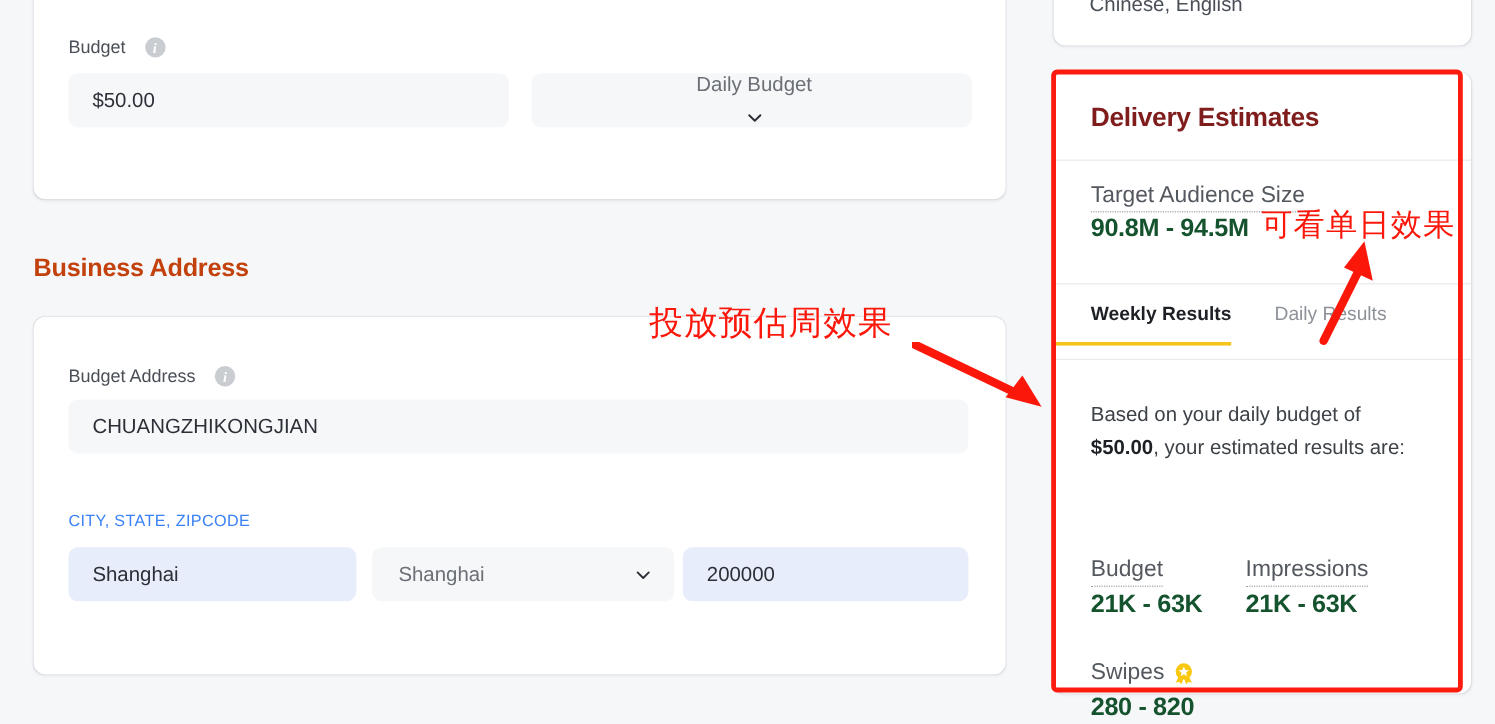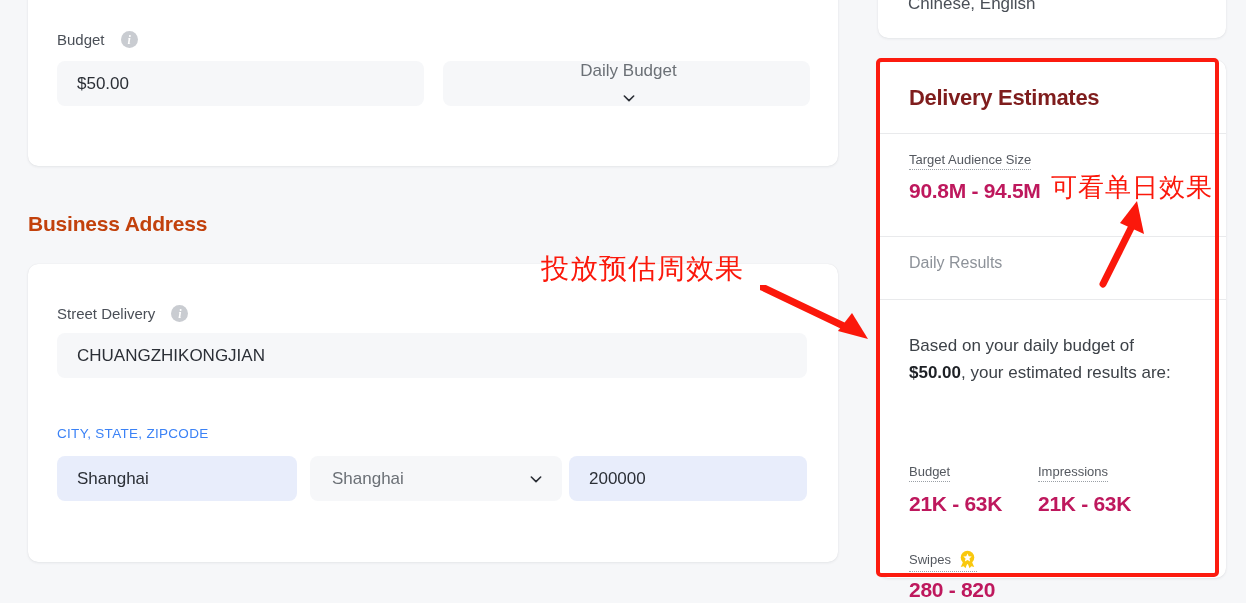--- a/index.html
+++ b/index.html
@@ -154,32 +154,32 @@
     left: 0;
     width: 100%;
     height: 1px;
     background: #e9eaec;
   }
   #hr1 { top: 73px; }
   #hr2 { top: 176px; }
   #hr3 { top: 239px; }
 
   .dotted-label {
-    font-size: 13px;
+    font-size: 19px;
     color: #54585f;
     border-bottom: 1.5px dotted #9aa0a6;
     padding-bottom: 2px;
     display: inline-flex;
     align-items: center;
     gap: 7px;
   }
   .metric-value {
     font-size: 21px;
     font-weight: 700;
-    color: #be185d;
+    color: #14532d;
     letter-spacing: -0.3px;
   }
 
   #tas-label { position:absolute; left:31px; top:92px; }
   #tas-value { position:absolute; left:31px; top:119px; }
 
   
   #tabs {
     position: absolute;
     left: 0;
@@ -279,21 +279,21 @@
       <polyline points="5 9 12 16 19 9"></polyline>
     </svg>
   </div>
 </div>
 
 <div id="business-address-heading">Business Address</div>
 
 <div class="card" id="address-card">
 
   <div class="field-label" id="street-label">
-    <span>Street Delivery</span>
+    <span>Budget Address</span>
     <span class="info-icon">i</span>
   </div>
 
   <div class="input-box" id="street-input">CHUANGZHIKONGJIAN</div>
 
   <div id="citystate-label">CITY, STATE, ZIPCODE</div>
 
   <div class="input-box autofill" id="city-input">Shanghai</div>
 
   <div class="select-box" id="state-select">
@@ -317,20 +317,21 @@
   <div class="hr" id="hr1"></div>
 
   <div class="dotted-label" id="tas-label">
     <span>Target Audience Size</span>
   </div>
   <div class="metric-value" id="tas-value">90.8M - 94.5M</div>
 
   <div class="hr" id="hr2"></div>
 
   <div id="tabs">
+    <div class="tab active">Weekly Results</div>
     <div class="tab">Daily Results</div>
   </div>
 
   <div class="hr" id="hr3"></div>
 
   <div id="estimate-text"><span>Based on your daily budget of </span><b>$50.00</b><span>, your estimated results are:</span></div>
 
   <div class="dotted-label" id="reach-label">
     <span>Budget</span>
   </div>

